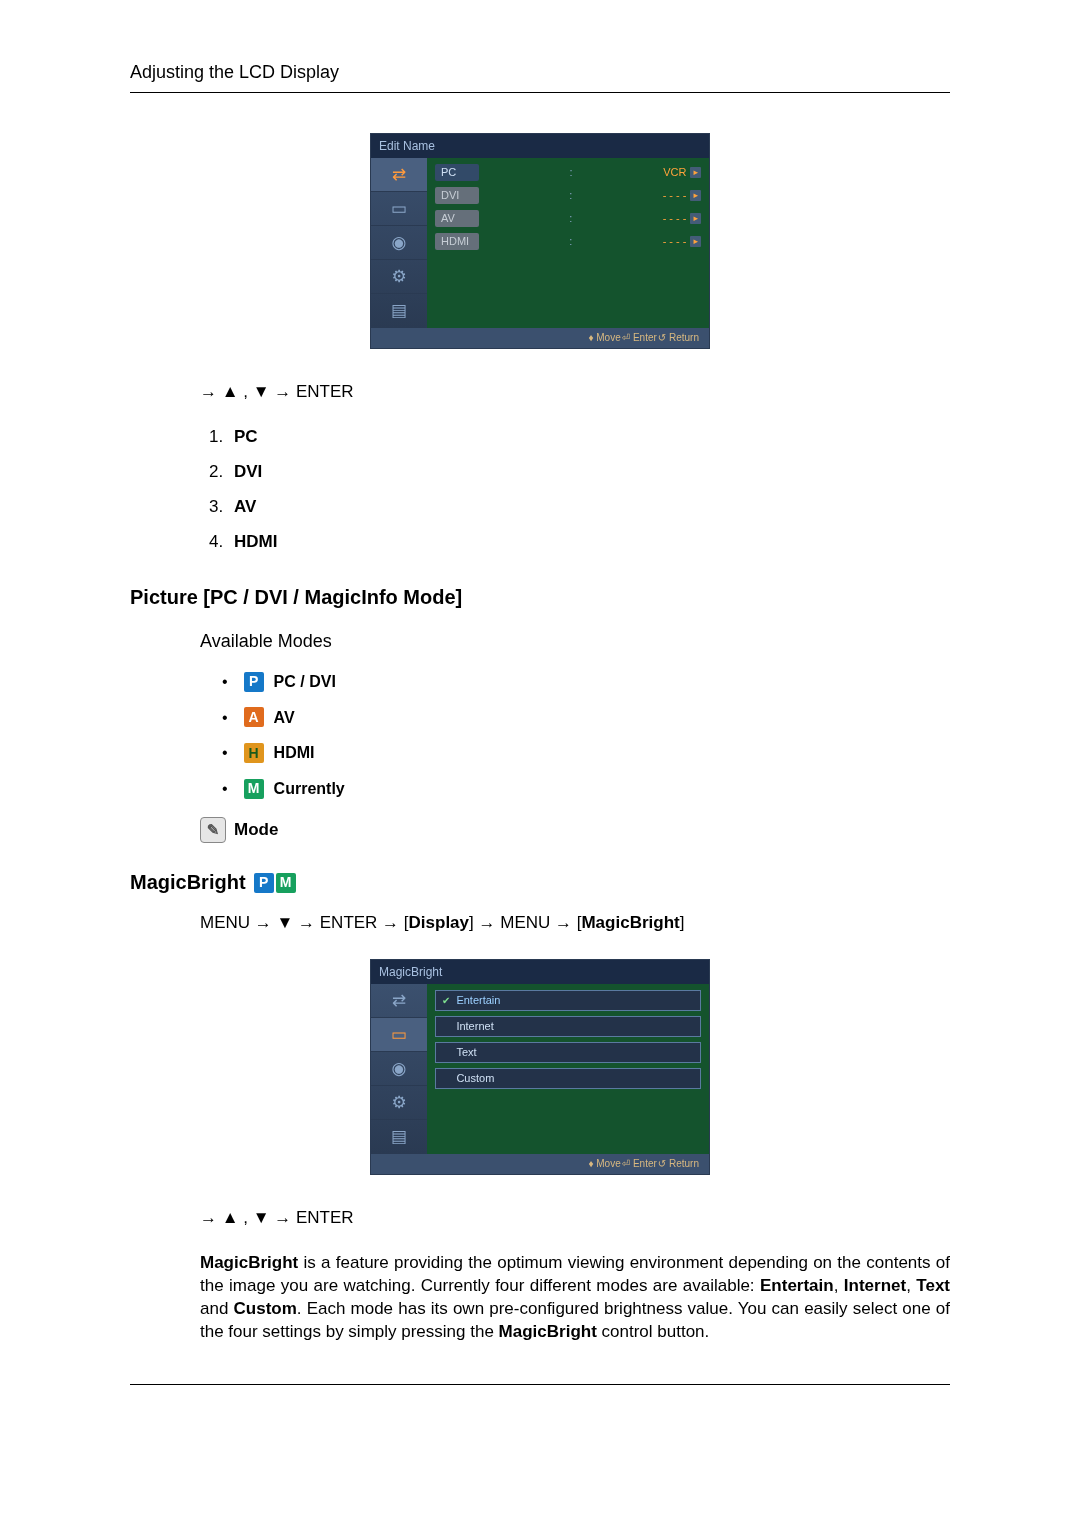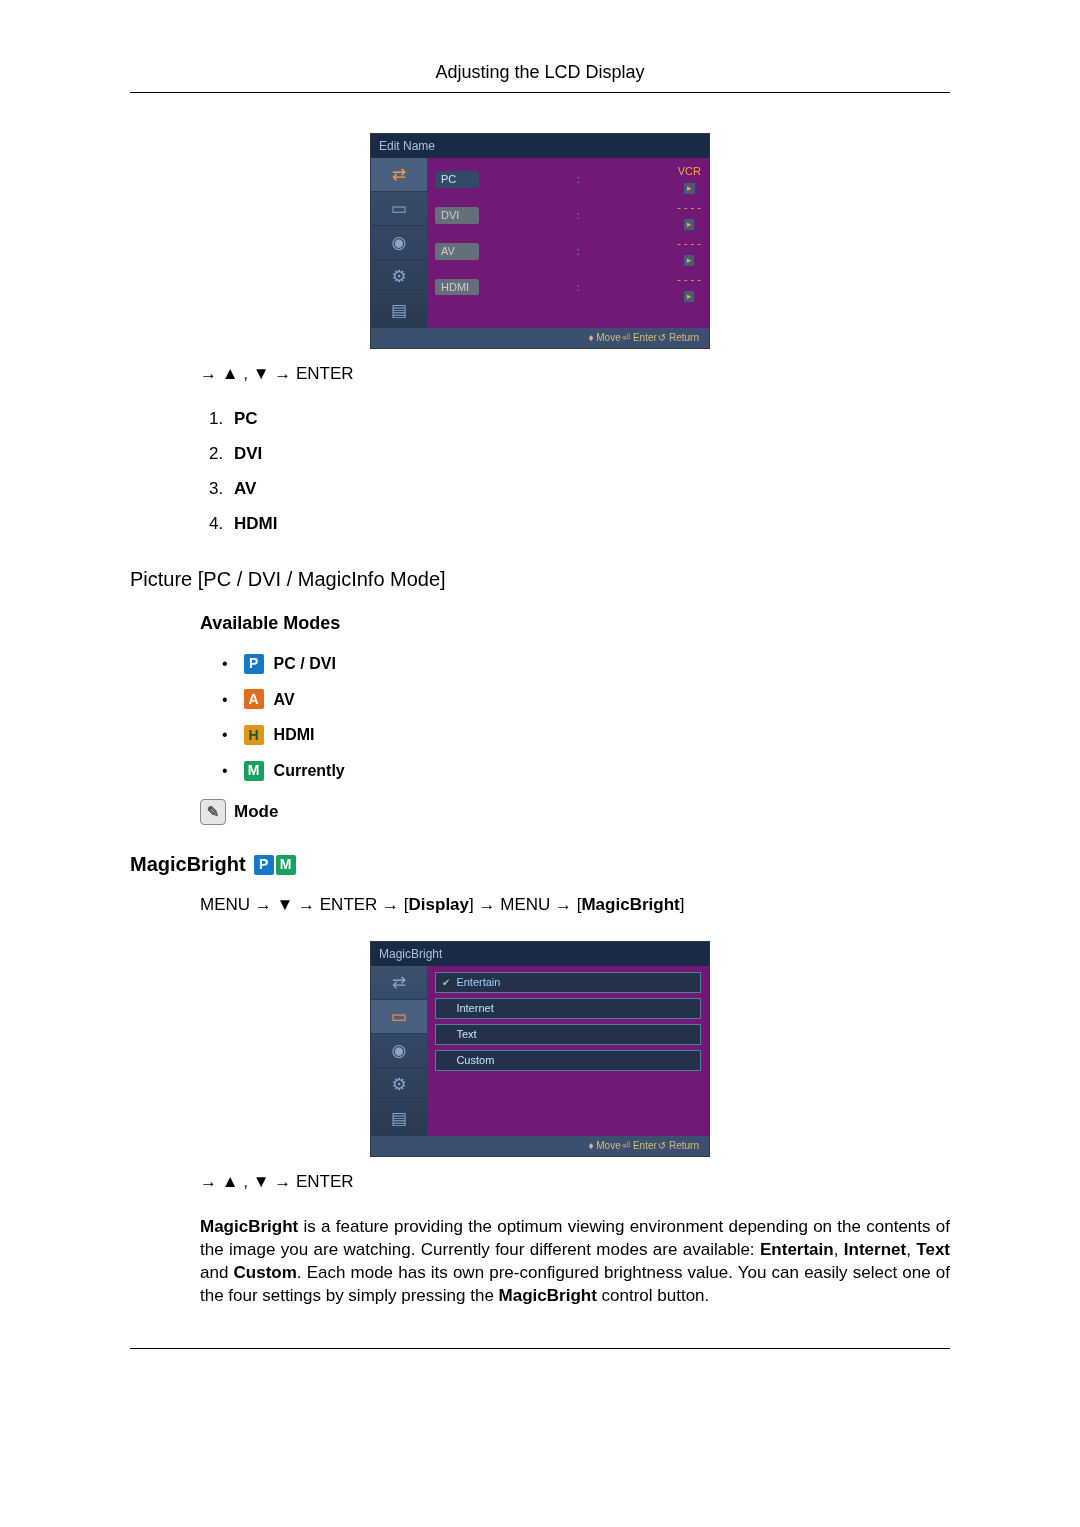--- a/index.html
+++ b/index.html
@@ -10,27 +10,26 @@
     background: #fff;
     width: 1080px;
     margin: 0 auto;
     padding: 60px 130px 60px 130px;
     line-height: 1.35;
   }
   .header-line {
     border-bottom: 1px solid #000;
     padding-bottom: 8px;
     margin-bottom: 40px;
-    text-align: center;
     font-size: 18px;
   }
   .osd-box {
     width: 340px;
-    margin: 0 auto 14px auto;
-    background: #701a75;
+    margin: 0 auto 32px auto;
+    background: #14532d;
     border: 1px solid #2a3a52;
     font-family: Arial, sans-serif;
   }
   .osd-title {
     background: #1a2a45;
     color: #a8c0e0;
     font-size: 12px;
     padding: 4px 8px;
   }
   .osd-body { display: flex; }
@@ -74,21 +73,20 @@
     background: #656f7a;
     color: #c6cdd5;
   }
   .osd-colon { color: #8aa6c8; }
   .osd-value {
     color: #ffa33c;
     display: inline-flex;
     align-items: center;
     gap: 4px;
     font-size: 11px;
-    flex-direction: column;
   }
   .osd-arrow {
     display: inline-block;
     background: #445c78;
     color: #ffa33c;
     padding: 1px 3px;
     border-radius: 1px;
     font-size: 9px;
     line-height: 1;
   }
@@ -133,27 +131,27 @@
     margin-left: 28px;
     list-style-position: outside;
   }
   ol.num-list li {
     margin-bottom: 12px;
     padding-left: 6px;
   }
   ol.num-list li span.bold { font-weight: bold; }
   h2.section-h {
     font-size: 20px;
-    font-weight: normal;
+    font-weight: bold;
     margin-top: 30px;
     margin-bottom: 18px;
   }
   h3.sub-h {
     font-size: 18px;
-    font-weight: bold;
+    font-weight: normal;
     margin-bottom: 18px;
   }
   ul.mode-list {
     list-style: none;
     margin-left: 22px;
   }
   ul.mode-list li {
     margin-bottom: 14px;
     display: flex;
     align-items: center;

